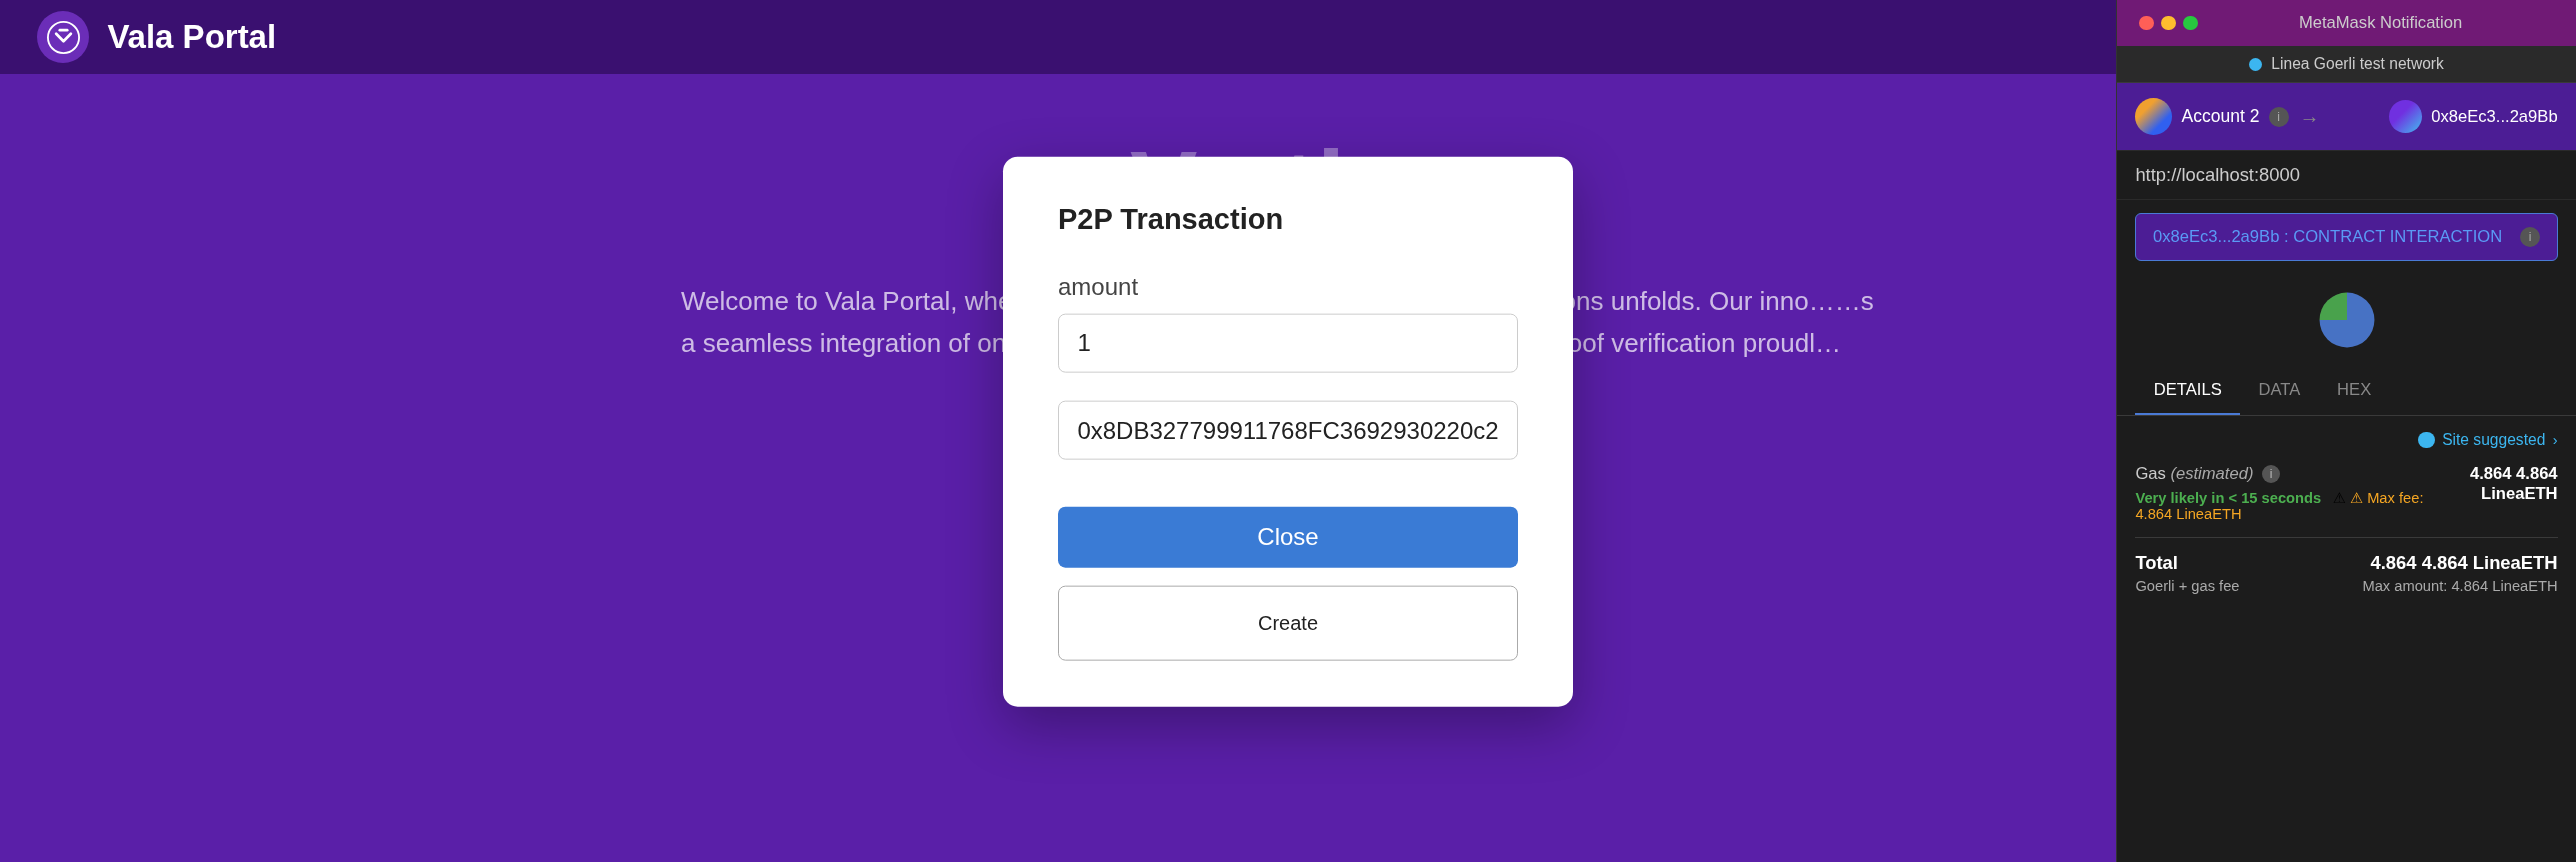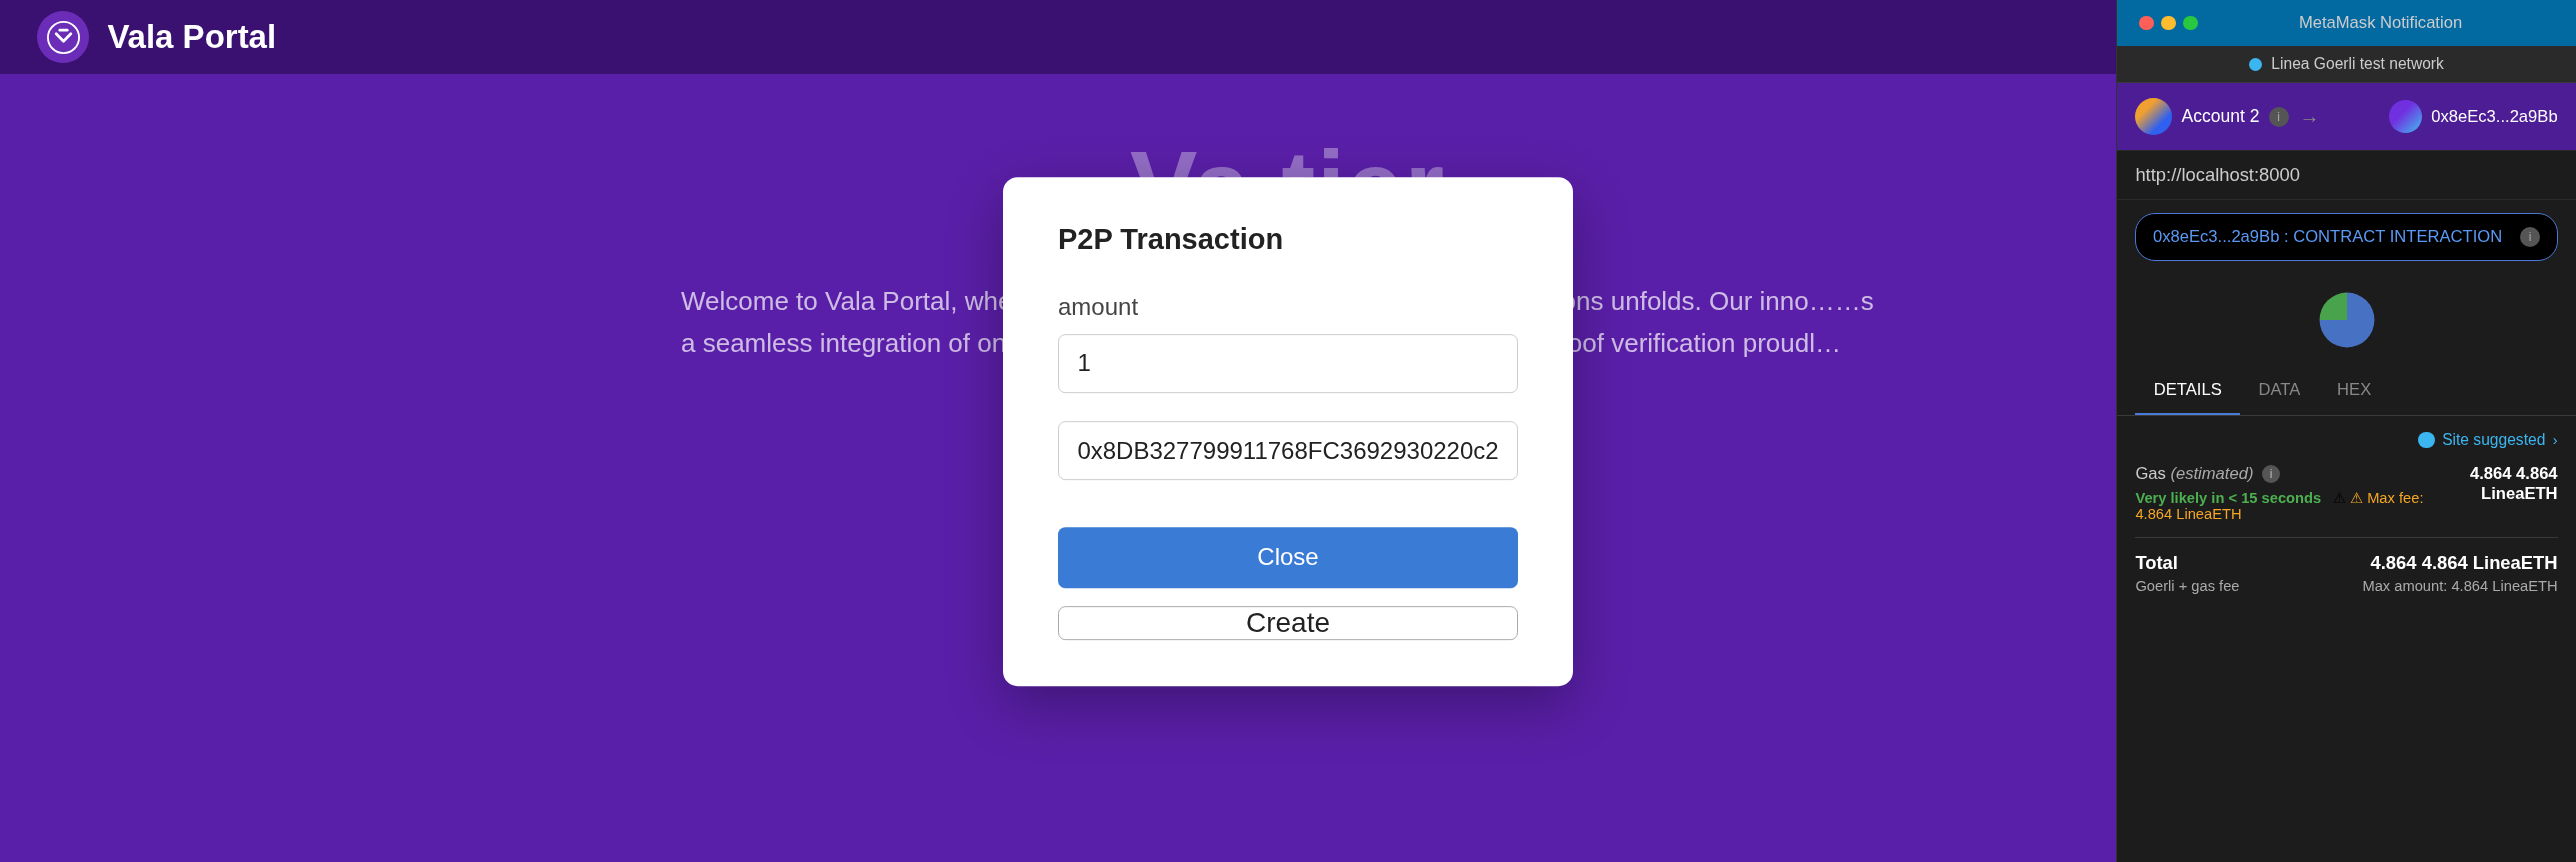--- a/index.html
+++ b/index.html
@@ -144,43 +144,43 @@
       padding: 16.6px 46px;
       font-size: 24px;
       cursor: pointer;
       font-weight: 500;
     }
     .btn-create {
       background: white;
       color: #222;
       border: 1.8px solid #aaa;
       border-radius: 7.4px;
-      padding: 0 46px;
-      font-size: 28px;
+      padding: 25px 46px;
+      font-size: 20px;
       cursor: pointer;
       font-weight: 500;
     }
 
     
     .metamask-panel {
       position: absolute;
       top: 0; right: 0;
       width: 460px;
       height: 863px;
       background: #1c1c1c;
       border-left: 0.9px solid #333;
       display: flex;
       flex-direction: column;
       z-index: 300;
     }
 
     
     .mm-titlebar {
       height: 46px;
-      background: #0369a1;
+      background: #701a75;
       display: flex;
       align-items: center;
       padding: 0 22px;
       gap: 9.2px;
     }
     .mm-traffic-lights {
       display: flex; gap: 7.4px;
     }
     .mm-tl {
       width: 14.7px; height: 14.7px; border-radius: 50%;
@@ -273,23 +273,23 @@
       border-bottom: 0.9px solid #2a2a2a;
     }
     .mm-url-text {
       color: #ccc;
       font-size: 18.4px;
     }
 
     
     .mm-contract-box {
       margin: 13px 18.4px;
-      background: #000000;
+      background: #4c1d95;
       border: 1.8px solid #4a7ad5;
-      border-radius: 20px;
+      border-radius: 6px;
       padding: 13px 16.6px;
       display: flex;
       align-items: center;
     }
     .mm-contract-text {
       color: #5a9af5;
       font-size: 16.6px;
       flex: 1;
     }
     .mm-contract-info {

